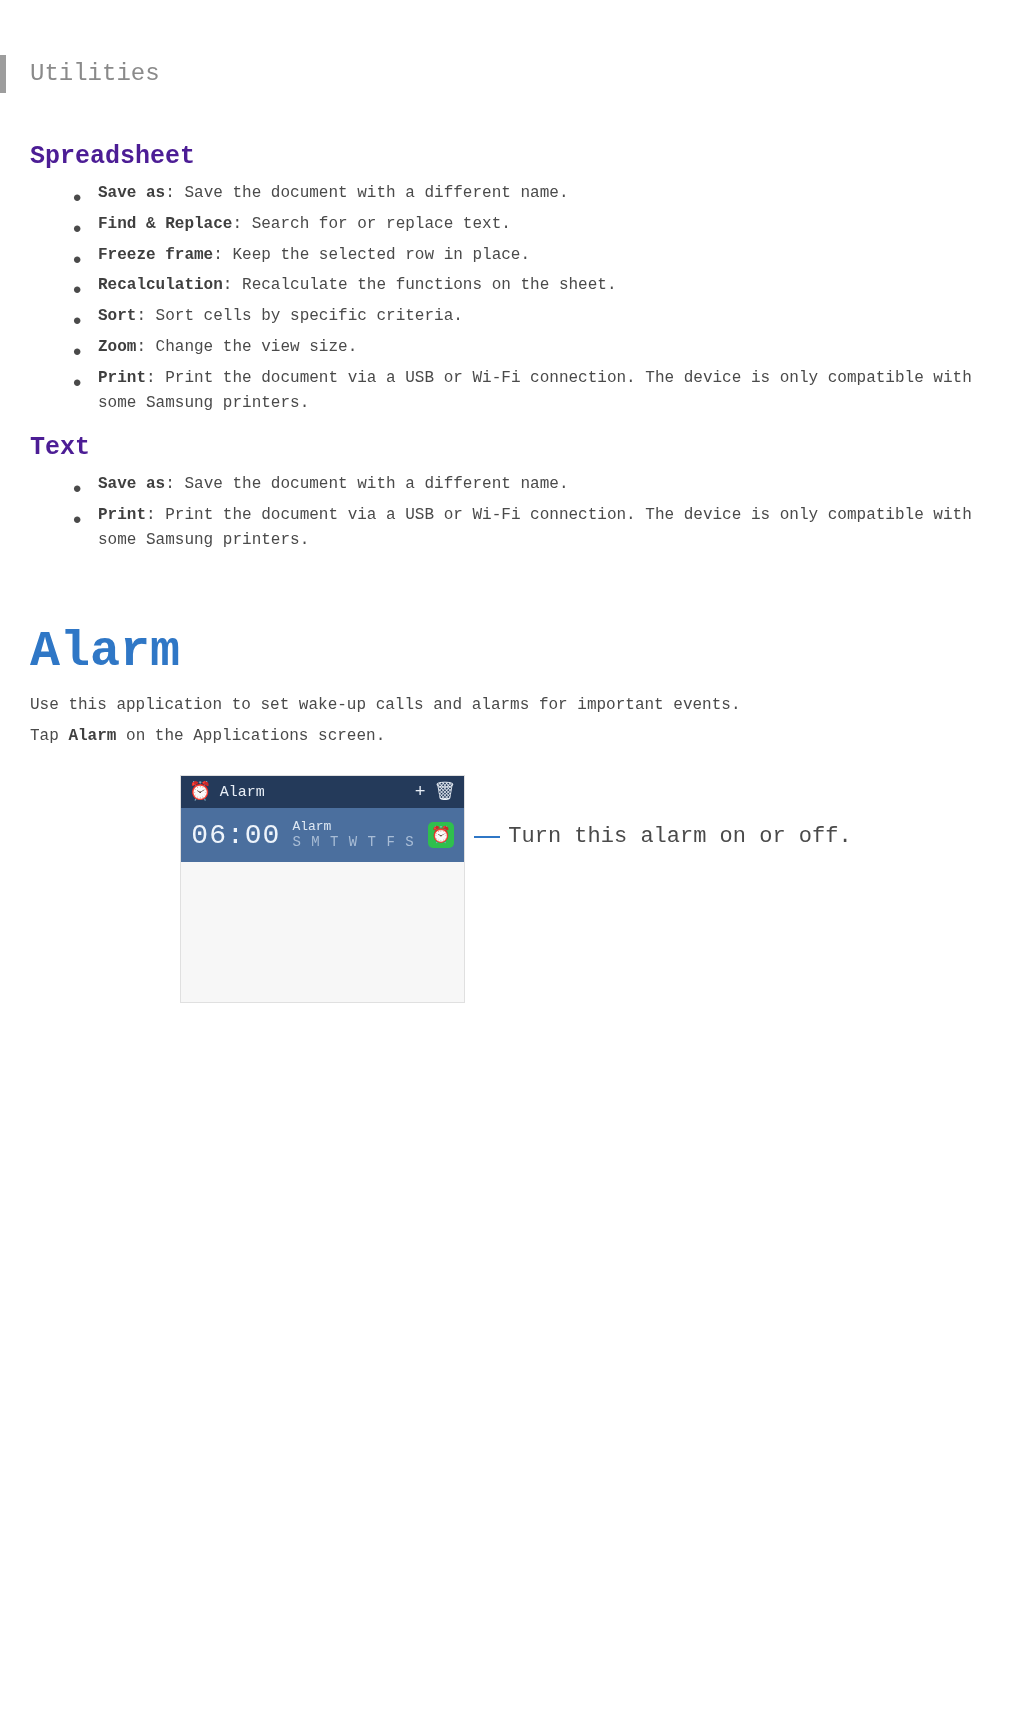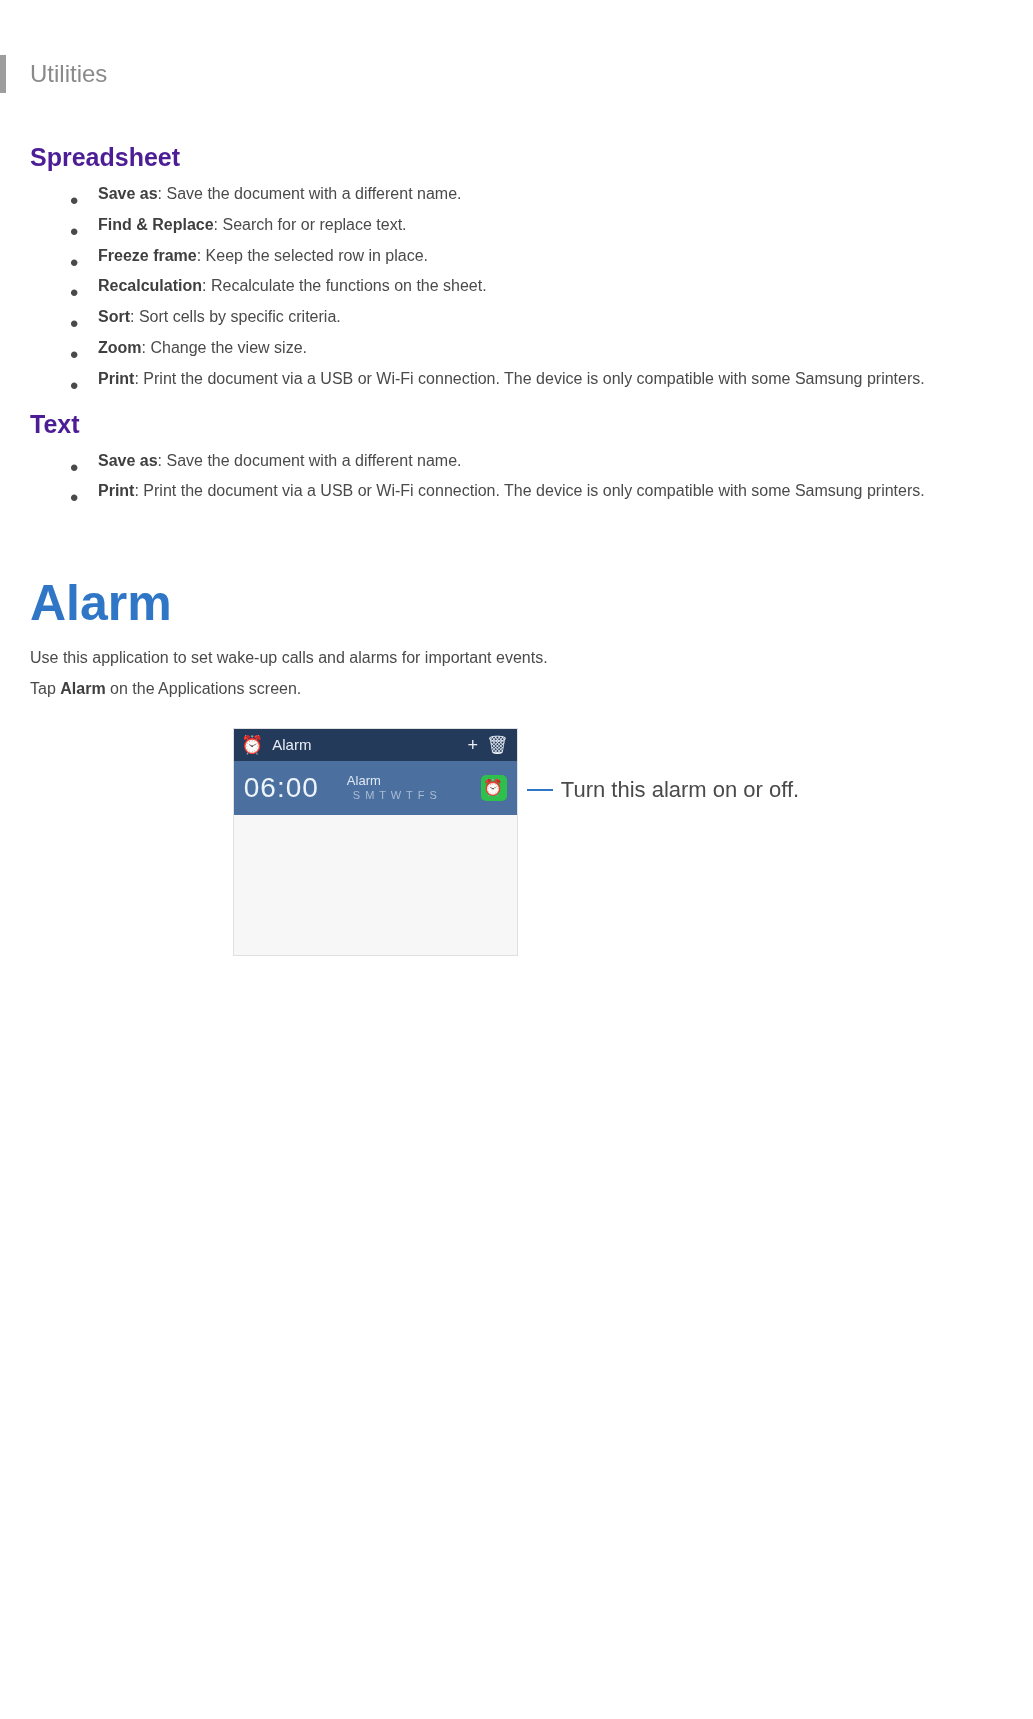--- a/index.html
+++ b/index.html
@@ -8,20 +8,21 @@
     background: #fff;
     font-family: "Segoe UI", "Helvetica Neue", Arial, sans-serif;
     color: #4a4a4a;
   }
   .page {
     width: 1033px;
     height: 1719px;
     position: relative;
     box-sizing: border-box;
     padding: 60px 30px 30px 30px;
+    font-family: Liberation Mono, monospace;
   }
   .left-rule {
     position: absolute;
     left: 0;
     top: 55px;
     width: 6px;
     height: 38px;
     background: #9d9d9d;
   }
   .running-head {
@@ -112,43 +113,42 @@
     color: #e8eef6;
     font-size: 18px;
     line-height: 1;
   }
   .alarm-row {
     background: #4b6f9e;
     height: 54px;
     display: flex;
     align-items: center;
     padding: 0 10px;
-    gap: 28px;
+    gap: 12px;
   }
   .alarm-time {
     color: #eef4fb;
     font-size: 28px;
     font-weight: 400;
     letter-spacing: 1px;
   }
   .alarm-meta {
     display: flex;
     flex-direction: column;
     line-height: 1.1;
     flex: 1;
   }
   .alarm-label {
     color: #dfe9f4;
     font-size: 13px;
   }
   .alarm-days {
     color: #a9bdd6;
-    font-size: 11px;
+    font-size: 14px;
     letter-spacing: 1px;
-    margin-left: 6px;
   }
   .alarm-toggle {
     width: 26px;
     height: 26px;
     border-radius: 5px;
     background: #2fbf4d;
     display: flex;
     align-items: center;
     justify-content: center;
     color: #fff;

